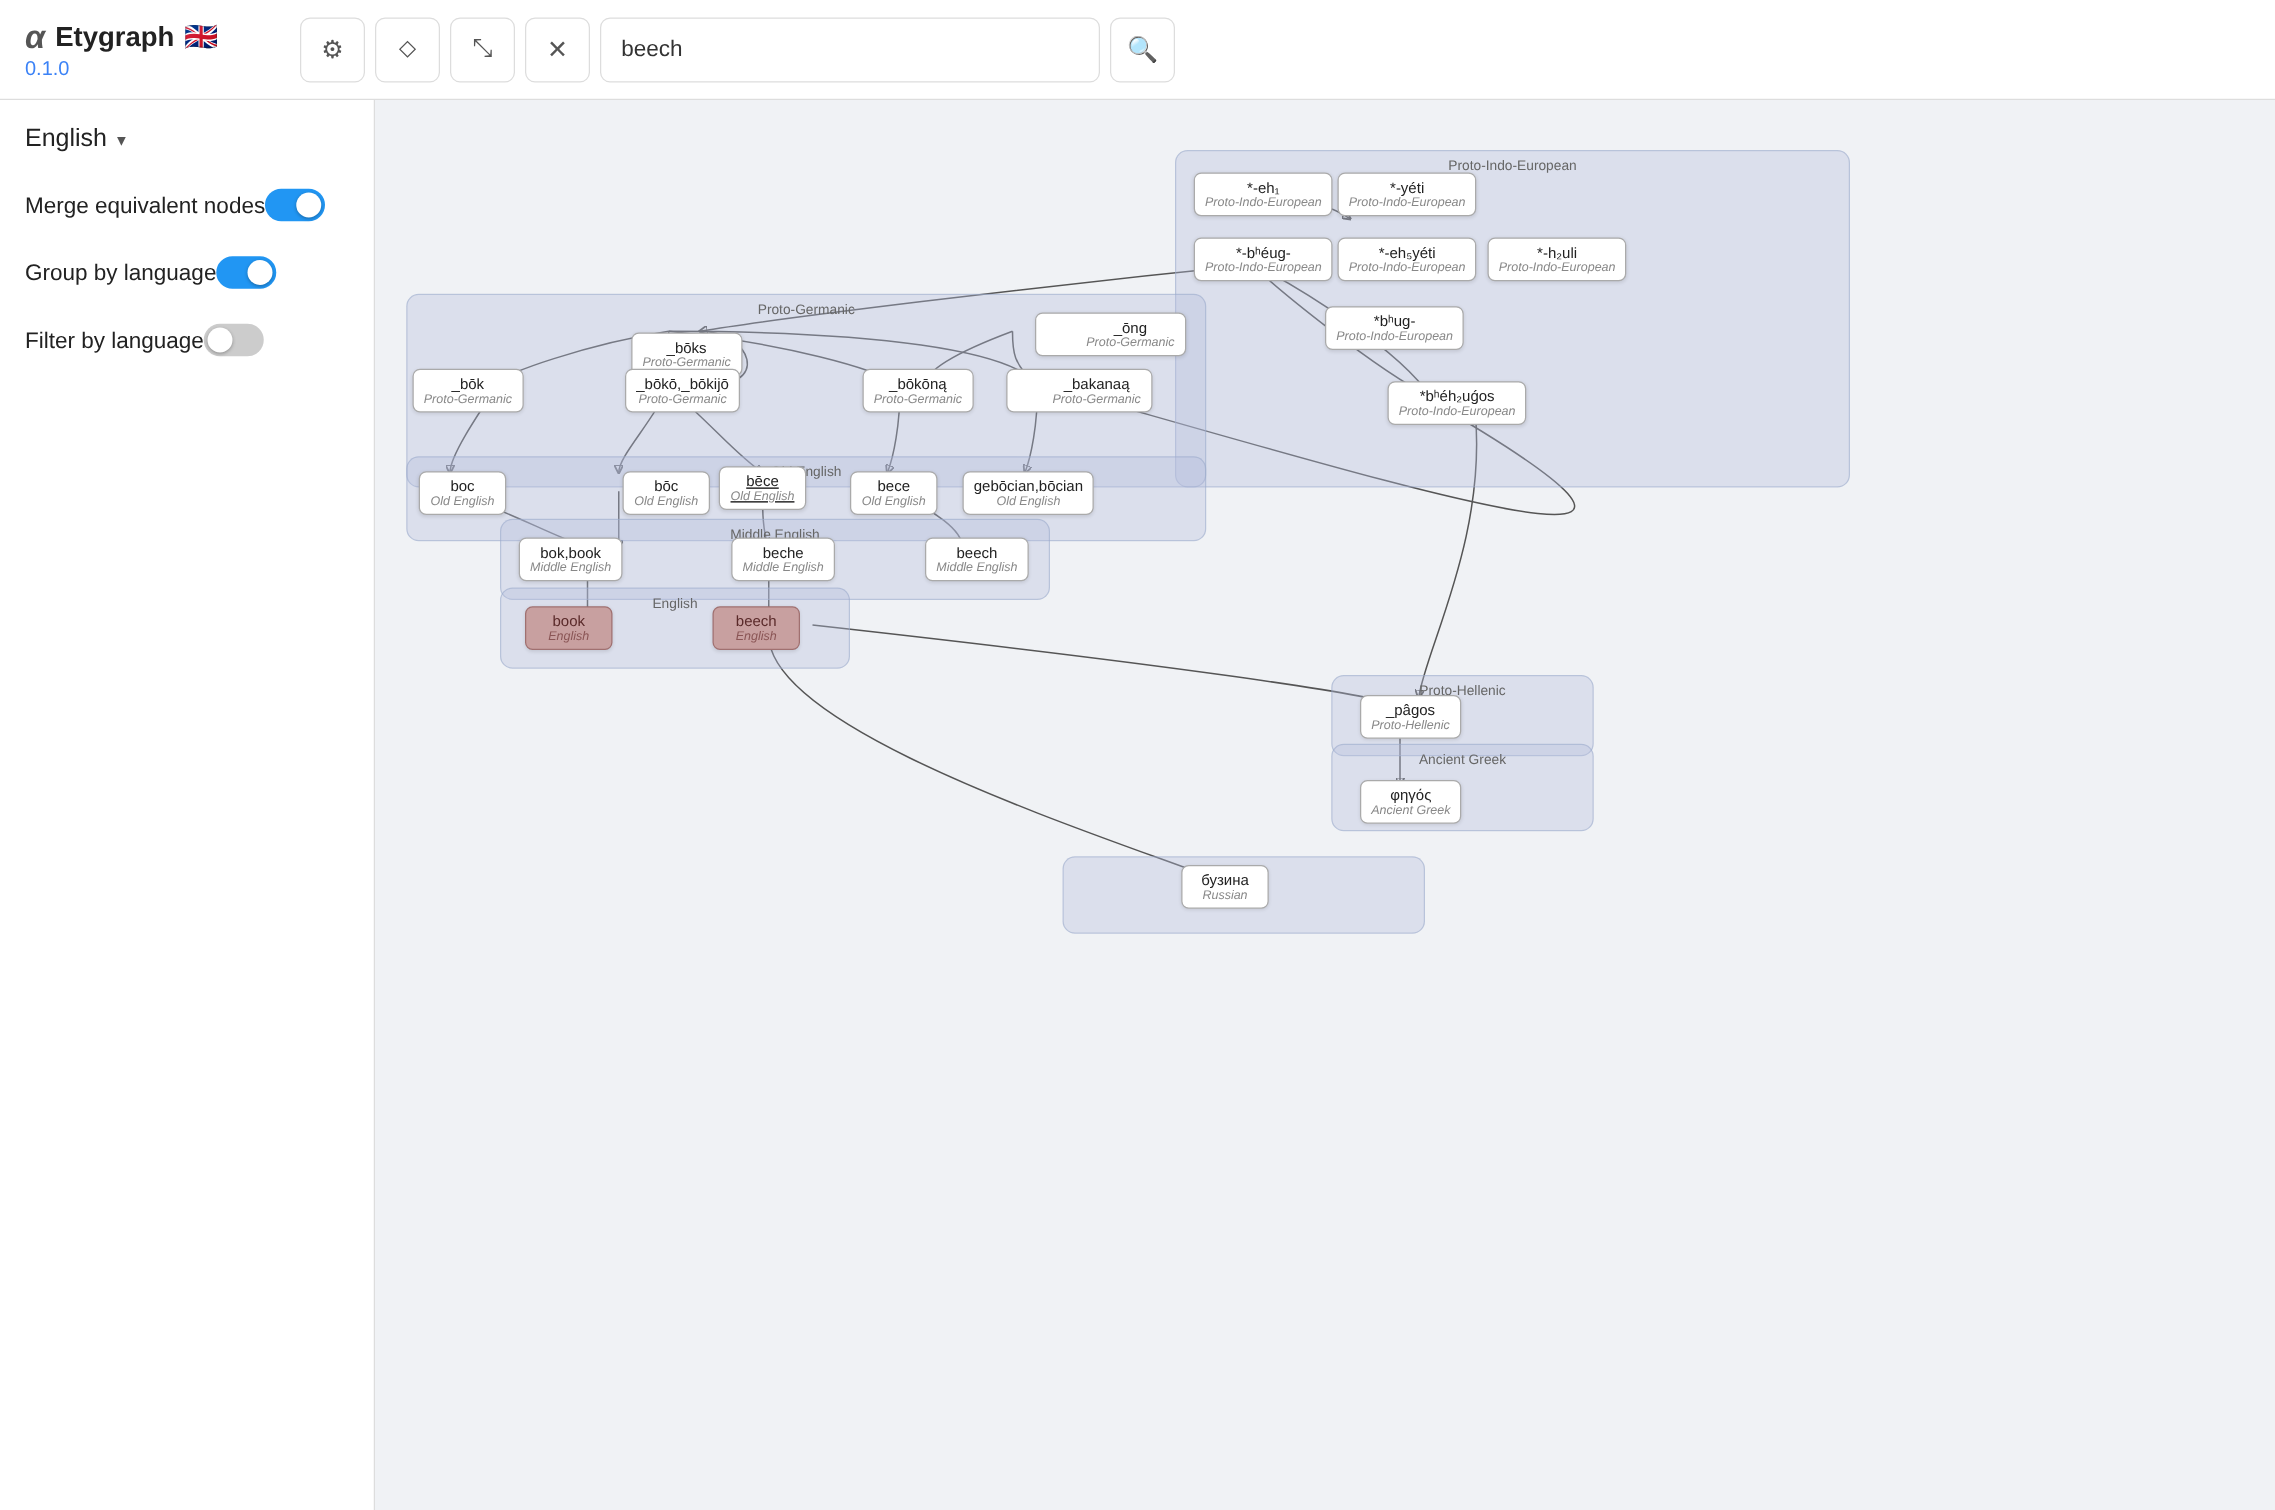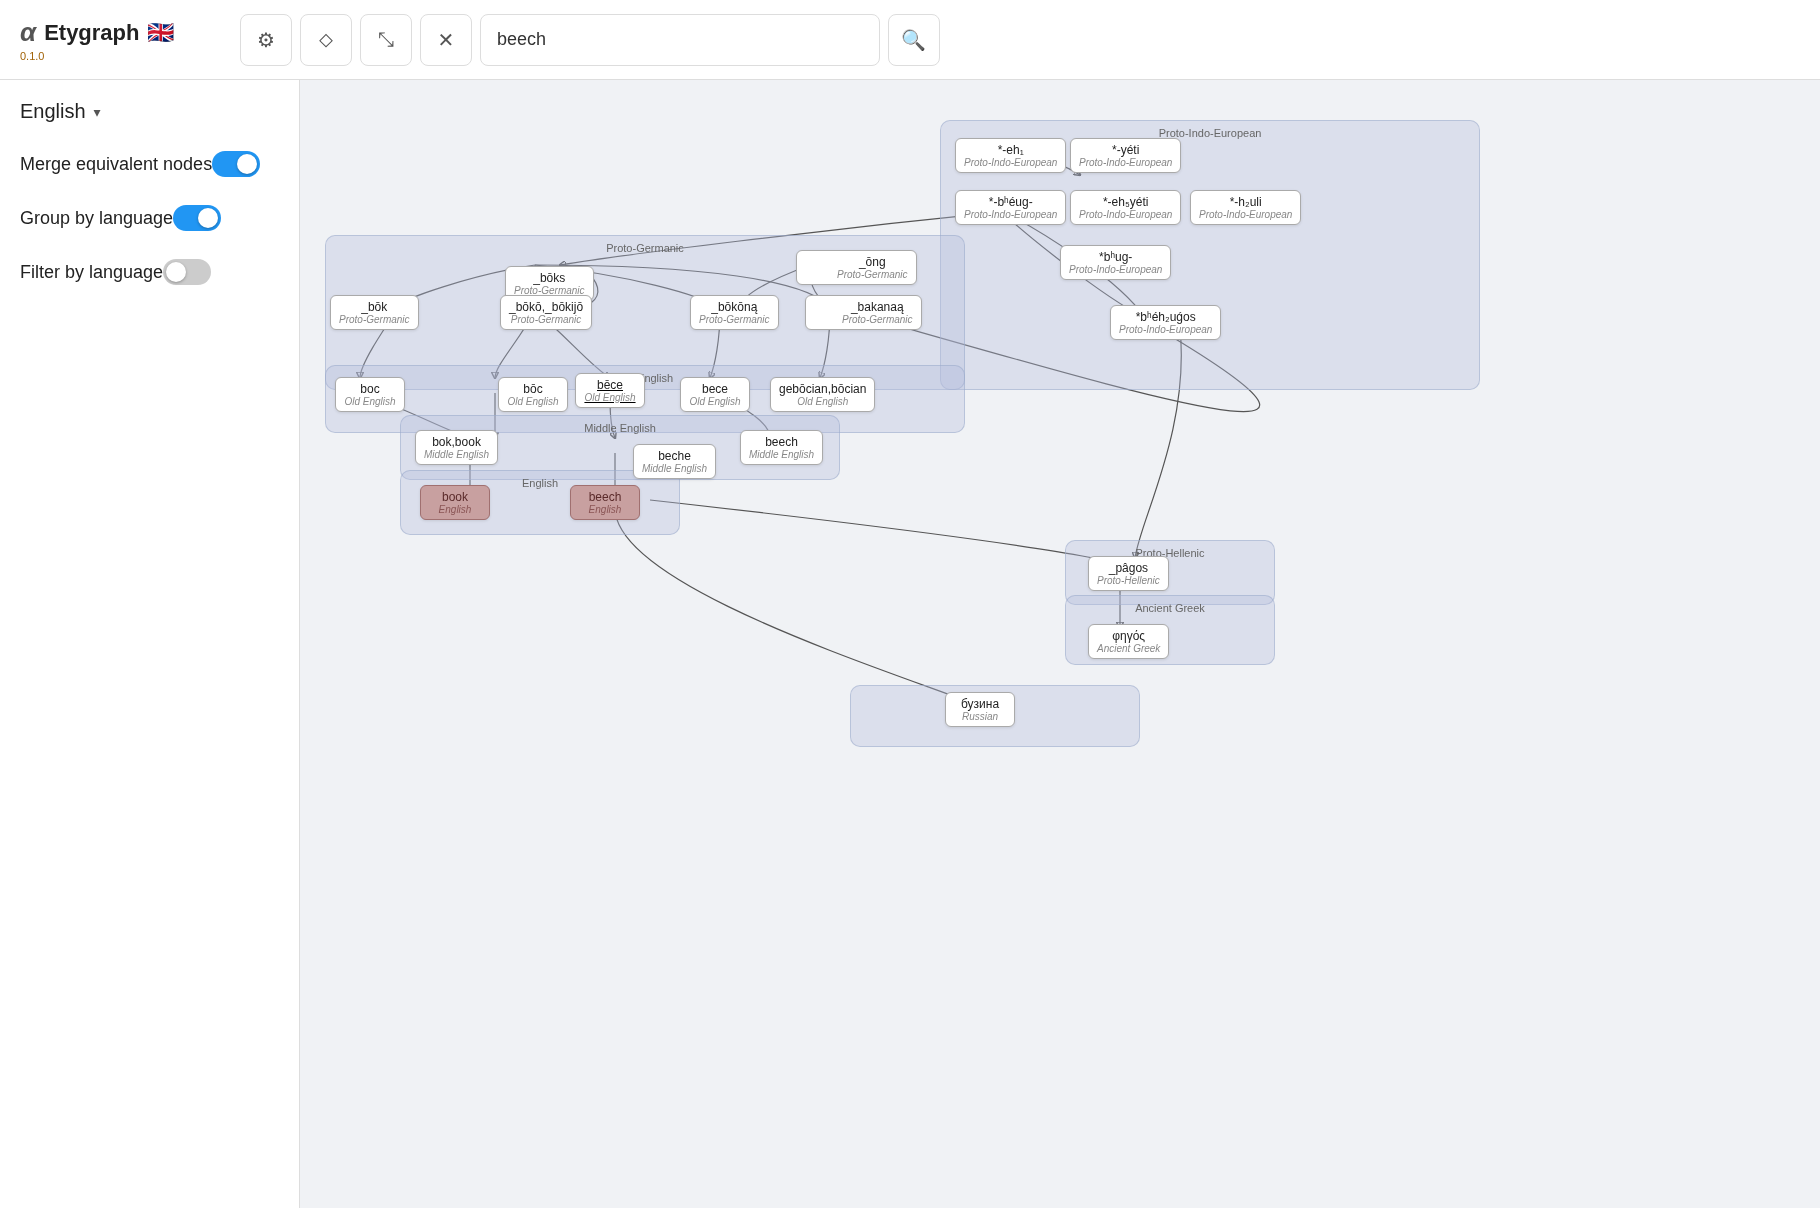--- a/index.html
+++ b/index.html
@@ -38,22 +38,22 @@
     }
     .alpha-sym {
       color: #555;
       font-style: italic;
       font-size: 26px;
     }
     .flag {
       font-size: 22px;
     }
     .version {
-      font-size: 11px;
-      color: #a16207;
+      font-size: 16px;
+      color: #3b82f6;
       margin-top: 2px;
     }
     .toolbar {
       display: flex;
       align-items: center;
       gap: 8px;
       flex: 1;
     }
     .toolbar-btn {
       width: 52px;
@@ -380,21 +380,21 @@
       </div>
       <div class="node" style="left:790px; top:205px;">
         <span class="node-name">*bʰéh₂uǵos</span>
         <span class="node-lang">Proto-Indo-European</span>
       </div>
 
       <div class="node" style="left:185px; top:166px;">
         <span class="node-name">_bōks</span>
         <span class="node-lang">Proto-Germanic</span>
       </div>
-      <div class="node" style="left:476px; top:150px;padding-left:40px;">
+      <div class="node" style="left:508px; top:150px;padding-left:40px;">
         <span class="node-name">_ōng</span>
         <span class="node-lang">Proto-Germanic</span>
       </div>
       <div class="node" style="left:10px; top:195px;">
         <span class="node-name">_bōk</span>
         <span class="node-lang">Proto-Germanic</span>
       </div>
       <div class="node" style="left:180px; top:195px;">
         <span class="node-name">_bōkō,_bōkijō</span>
         <span class="node-lang">Proto-Germanic</span>
@@ -426,21 +426,21 @@
       </div>
       <div class="node" style="left:450px; top:277px;">
         <span class="node-name">gebōcian,bōcian</span>
         <span class="node-lang">Old English</span>
       </div>
 
       <div class="node" style="left:95px; top:330px;">
         <span class="node-name">bok,book</span>
         <span class="node-lang">Middle English</span>
       </div>
-      <div class="node" style="left:265px; top:344px;margin-left:48px;">
+      <div class="node" style="left:265px; top:330px;">
         <span class="node-name">beche</span>
         <span class="node-lang">Middle English</span>
       </div>
       <div class="node" style="left:420px; top:330px;">
         <span class="node-name">beech</span>
         <span class="node-lang">Middle English</span>
       </div>
 
       <div class="node highlighted" style="left:100px; top:385px;">
         <span class="node-name">book</span>

